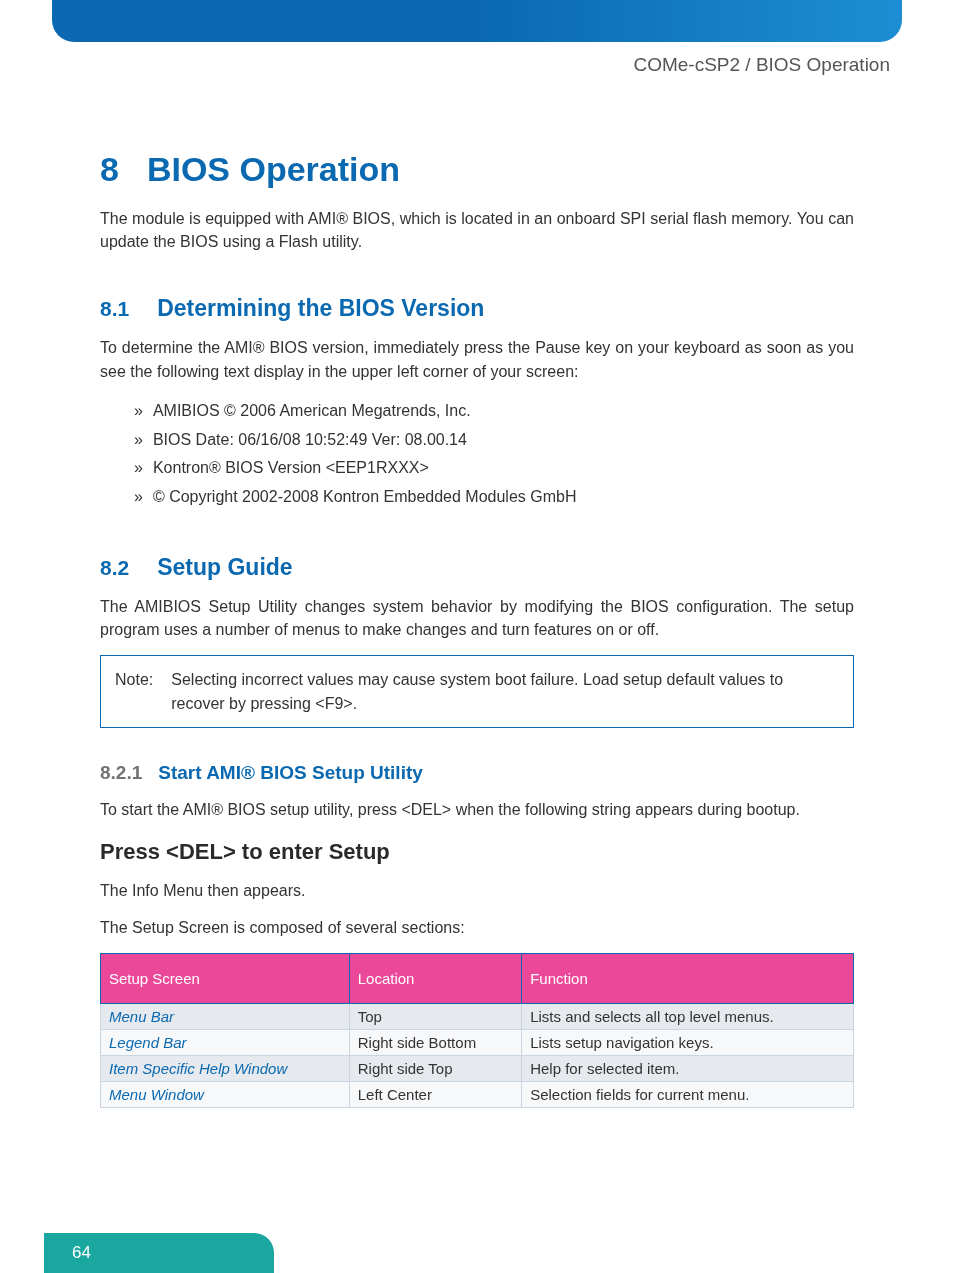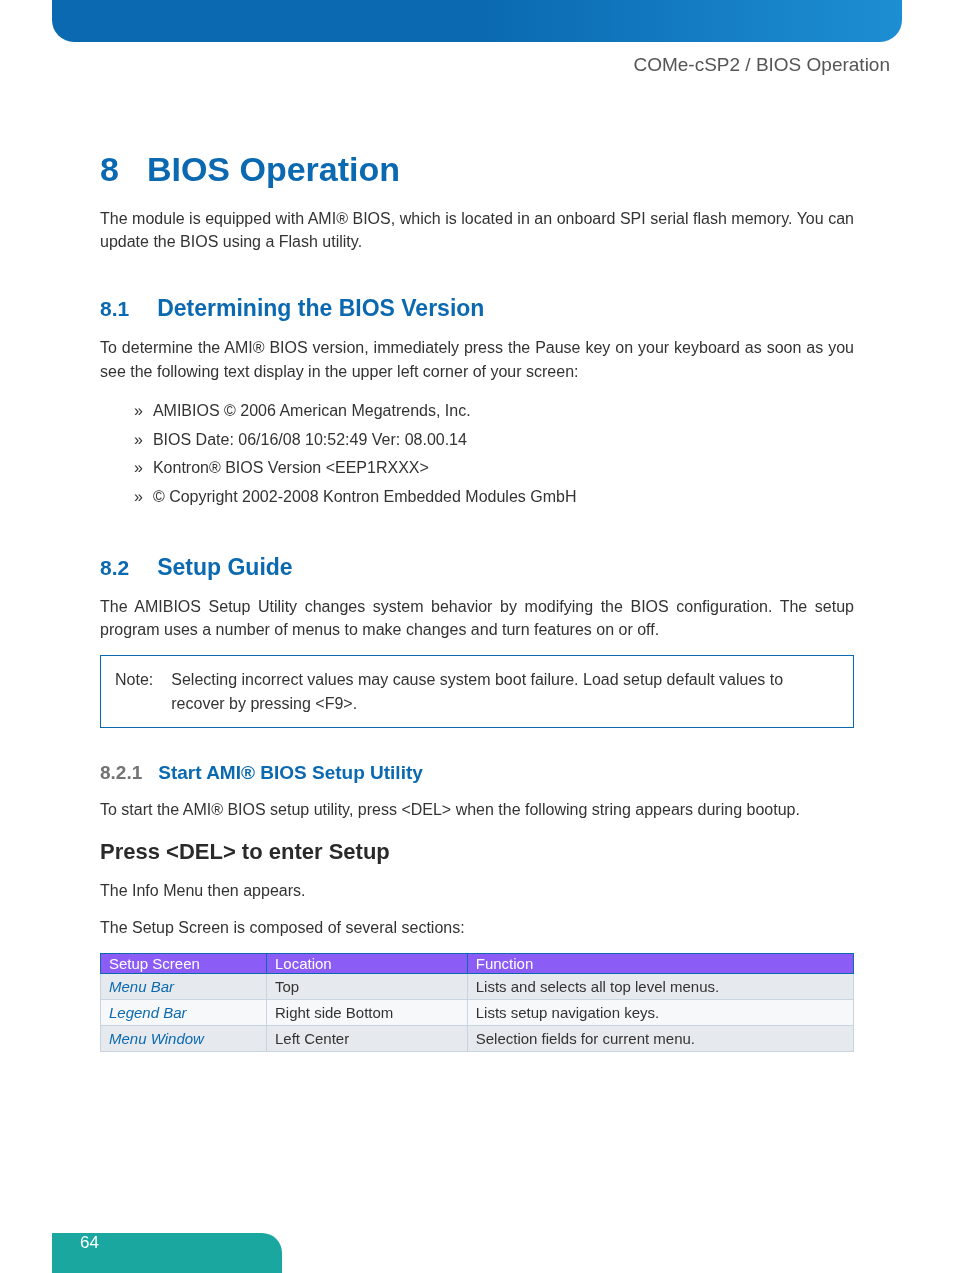--- a/index.html
+++ b/index.html
@@ -60,45 +60,45 @@
   .note-label { flex-shrink: 0; }
   .bold-instr { font-weight: 700; font-size: 22px; margin: 18px 0 14px 0; color: #2a2a2a; }
   table.setup-table {
     width: 100%;
     border-collapse: collapse;
     margin-top: 8px;
     border: 1px solid #b8c7d6;
     font-size: 15px;
   }
   table.setup-table th {
-    background: #8b5cf6;
+    background: #ec4899;
     color: #fff;
     text-align: left;
     font-weight: 400;
-    padding: 1px 8px;
+    padding: 16px 8px;
     border: 1px solid #0a69b0;
   }
   table.setup-table td {
     padding: 4px 8px;
     border: 1px solid #c8d4e0;
     color: #333;
   }
   table.setup-table tr:nth-child(even) td { background: #e6eaee; }
   table.setup-table tr:nth-child(odd) td { background: #f7f8fa; }
   table.setup-table td.first { color: #0a69b0; font-style: italic; }
   .footer-bar {
     position: absolute;
     bottom: 0;
-    left: 52px;
+    left: 44px;
     width: 230px;
     height: 40px;
     background: #1aa7a0;
     border-top-right-radius: 20px;
     display: flex;
-    align-items: flex-start;
+    align-items: center;
     padding-left: 28px;
     color: #fff;
     font-size: 17px;
   }
 </style>
 </head>
 <body>
 
 <div class="top-bar"></div>
 <div class="breadcrumb">COMe-cSP2 / BIOS Operation</div>
@@ -153,20 +153,25 @@
       <td class="first">Menu Bar</td>
       <td>Top</td>
       <td>Lists and selects all top level menus.</td>
     </tr>
     <tr>
       <td class="first">Legend Bar</td>
       <td>Right side Bottom</td>
       <td>Lists setup navigation keys.</td>
     </tr>
     <tr>
+      <td class="first">Item Specific Help Window</td>
+      <td>Right side Top</td>
+      <td>Help for selected item.</td>
+    </tr>
+    <tr>
       <td class="first">Menu Window</td>
       <td>Left Center</td>
       <td>Selection fields for current menu.</td>
     </tr>
   </tbody>
     </table>
 
 </div>
 
 <div class="footer-bar">

